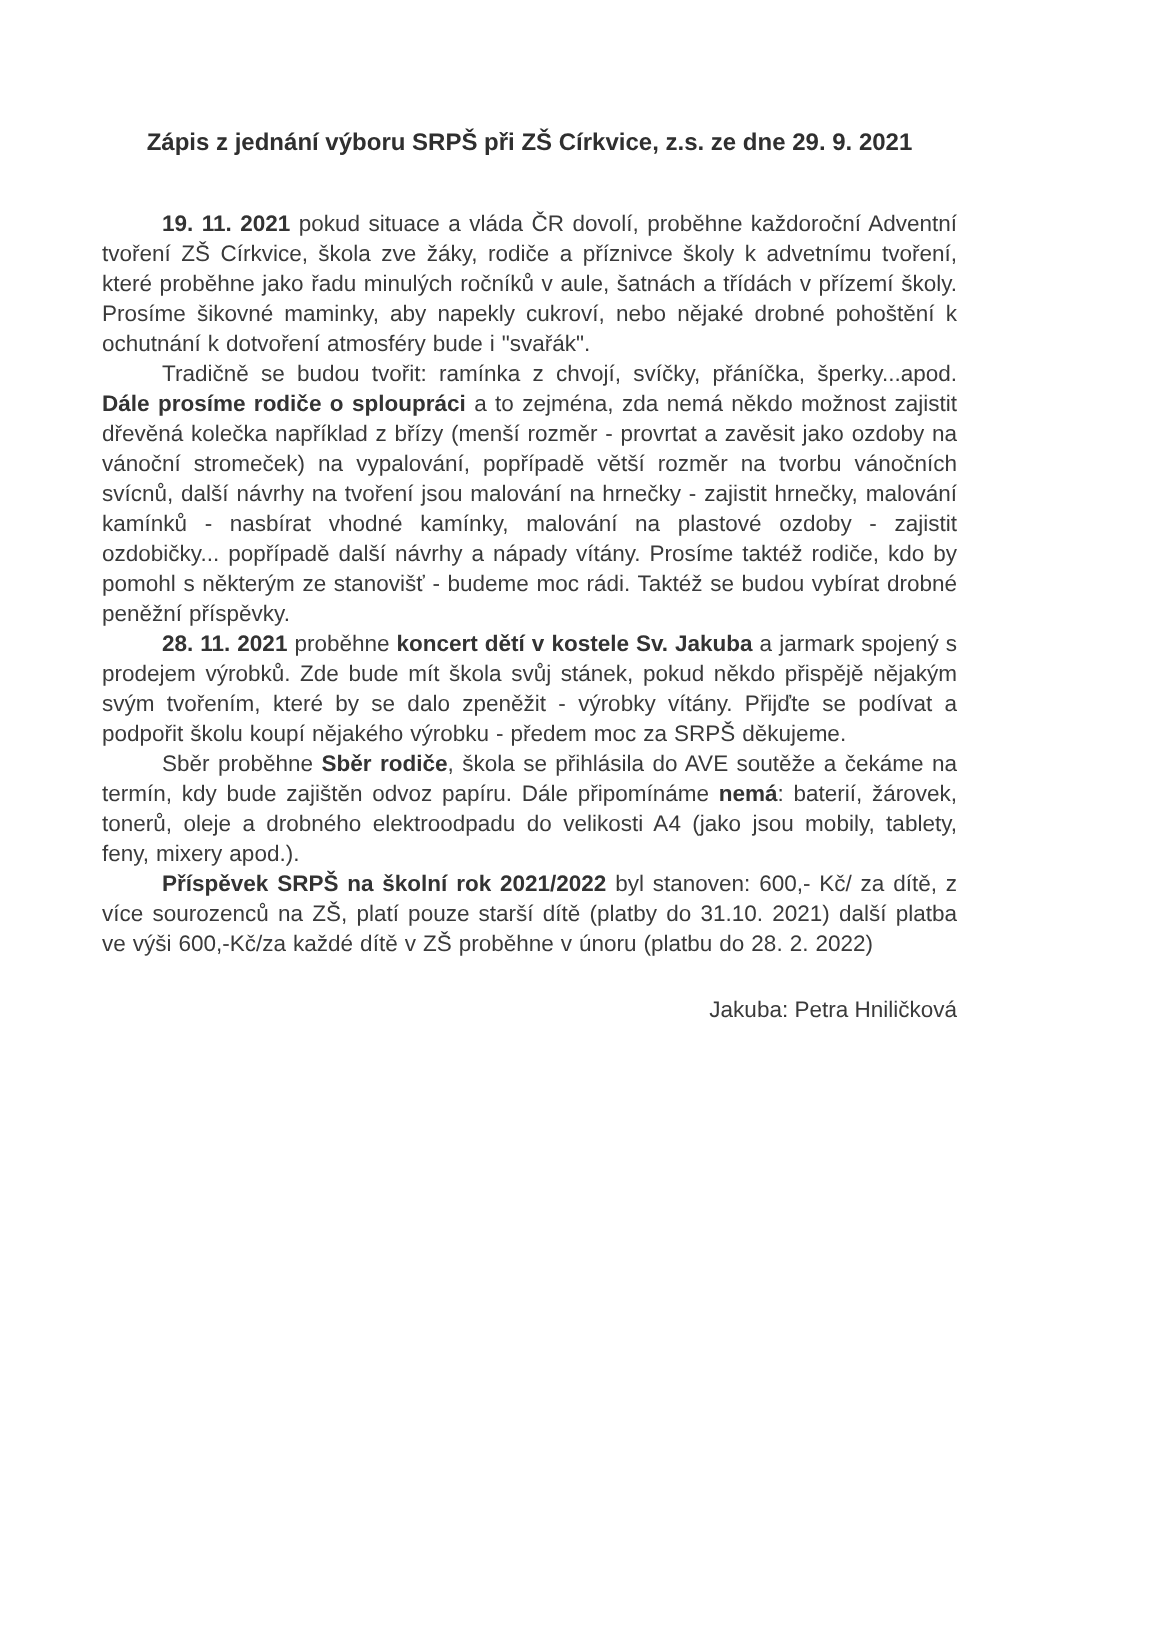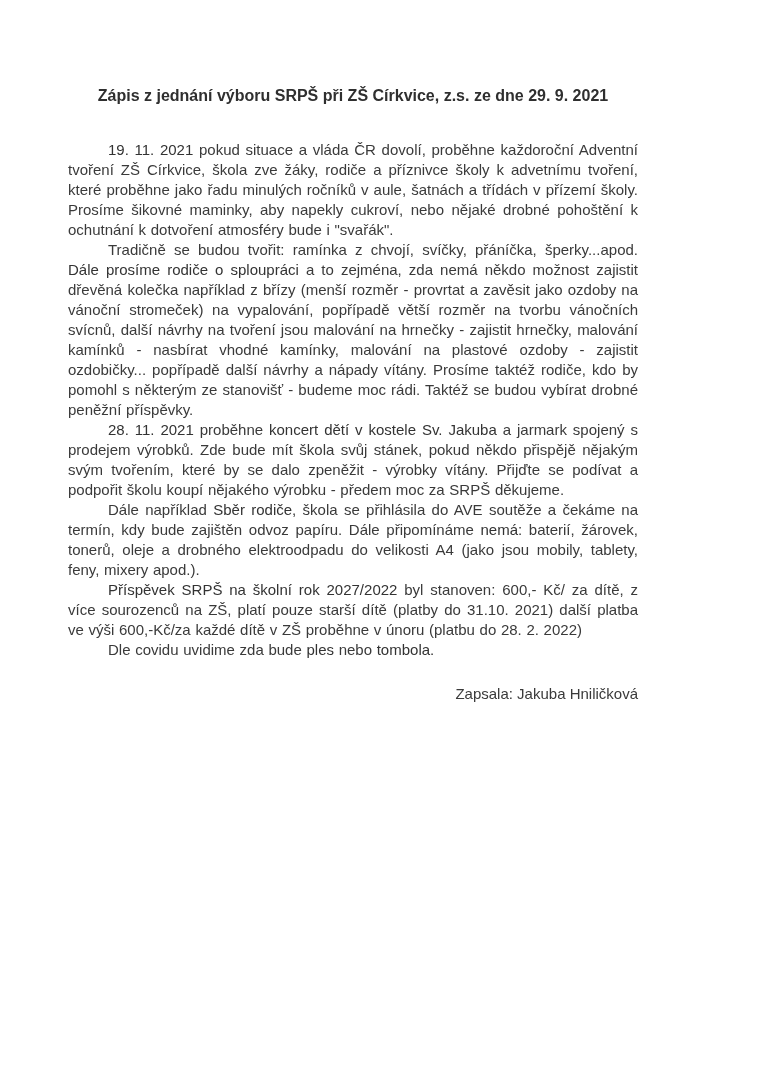--- a/index.html
+++ b/index.html
@@ -32,38 +32,37 @@
   .para {
     margin: 0;
     font-size: 15px;
     line-height: 20px;
     text-align: justify;
     text-indent: 40px;
     color: #3a3a3a;
     word-spacing: 0.5px;
   }
   .para .b {
-    font-weight: normal;
+    font-weight: bold;
     color: #333333;
   }
   .signature {
     margin-top: 24px;
     font-size: 15px;
     line-height: 20px;
     text-align: right;
     color: #3a3a3a;
   }
 </style>
 </head>
 <body>
 
 <div class="page">
   <h1 class="doc-title">Zápis z jednání výboru SRPŠ při ZŠ Církvice, z.s. ze dne 29. 9. 2021</h1>
   <div class="doc-body">
       <p class="para"><span class="b">19. 11. 2021</span><span> pokud situace a vláda ČR dovolí, proběhne každoroční Adventní tvoření ZŠ Církvice, škola zve žáky, rodiče a příznivce školy k advetnímu tvoření, které proběhne jako řadu minulých ročníků v aule, šatnách a třídách v přízemí školy. Prosíme šikovné maminky, aby napekly cukroví, nebo nějaké drobné pohoštění k ochutnání k dotvoření atmosféry bude i "svařák".</span></p>
       <p class="para"><span>Tradičně se budou tvořit: ramínka z chvojí, svíčky, přáníčka, šperky...apod. </span><span class="b">Dále prosíme rodiče o sploupráci</span><span> a to zejména, zda nemá někdo možnost zajistit dřevěná kolečka například z břízy (menší rozměr - provrtat a zavěsit jako ozdoby na vánoční stromeček) na vypalování, popřípadě větší rozměr na tvorbu vánočních svícnů, další návrhy na tvoření jsou malování na hrnečky - zajistit hrnečky, malování kamínků - nasbírat vhodné kamínky, malování na plastové ozdoby - zajistit ozdobičky... popřípadě další návrhy a nápady vítány. Prosíme taktéž rodiče, kdo by pomohl s některým ze stanovišť - budeme moc rádi. Taktéž se budou vybírat drobné peněžní příspěvky.</span></p>
       <p class="para"><span class="b">28. 11. 2021</span><span> proběhne </span><span class="b">koncert dětí v kostele Sv. Jakuba</span><span> a jarmark spojený s prodejem výrobků. Zde bude mít škola svůj stánek, pokud někdo přispějě nějakým svým tvořením, které by se dalo zpeněžit - výrobky vítány. Přijďte se podívat a podpořit školu koupí nějakého výrobku - předem moc za SRPŠ děkujeme.</span></p>
-      <p class="para"><span>Dále například </span><span class="b">Sběr rodiče</span><span>, škola se přihlásila do AVE soutěže a čekáme na termín, kdy bude zajištěn odvoz papíru. Dále připomínáme </span><span class="b">nemá</span><span>: baterií, žárovek, tonerů, oleje a drobného elektroodpadu do velikosti A4 (jako jsou mobily, tablety, feny, mixery apod.).</span></p>
-      <p class="para"><span class="b">Příspěvek SRPŠ na školní rok 2027/2022</span><span> byl stanoven: 600,- Kč/ za dítě, z více sourozenců na ZŠ, platí pouze starší dítě (platby do 31.10. 2021) další platba ve výši 600,-Kč/za každé dítě v ZŠ proběhne v únoru (platbu do 28. 2. 2022)</span></p>
-      <p class="para"><span>Dle covidu uvidime zda bude </span><span class="b">ples</span><span> nebo </span><span class="b">tombola.</span></p>
+      <p class="para"><span>Sběr proběhne </span><span class="b">Sběr rodiče</span><span>, škola se přihlásila do AVE soutěže a čekáme na termín, kdy bude zajištěn odvoz papíru. Dále připomínáme </span><span class="b">nemá</span><span>: baterií, žárovek, tonerů, oleje a drobného elektroodpadu do velikosti A4 (jako jsou mobily, tablety, feny, mixery apod.).</span></p>
+      <p class="para"><span class="b">Příspěvek SRPŠ na školní rok 2021/2022</span><span> byl stanoven: 600,- Kč/ za dítě, z více sourozenců na ZŠ, platí pouze starší dítě (platby do 31.10. 2021) další platba ve výši 600,-Kč/za každé dítě v ZŠ proběhne v únoru (platbu do 28. 2. 2022)</span></p>
     </div>
-  <div class="signature">Zapsala: Jakuba Hniličková</div>
+  <div class="signature">Jakuba: Petra Hniličková</div>
 </div>
 
 </body></html>

